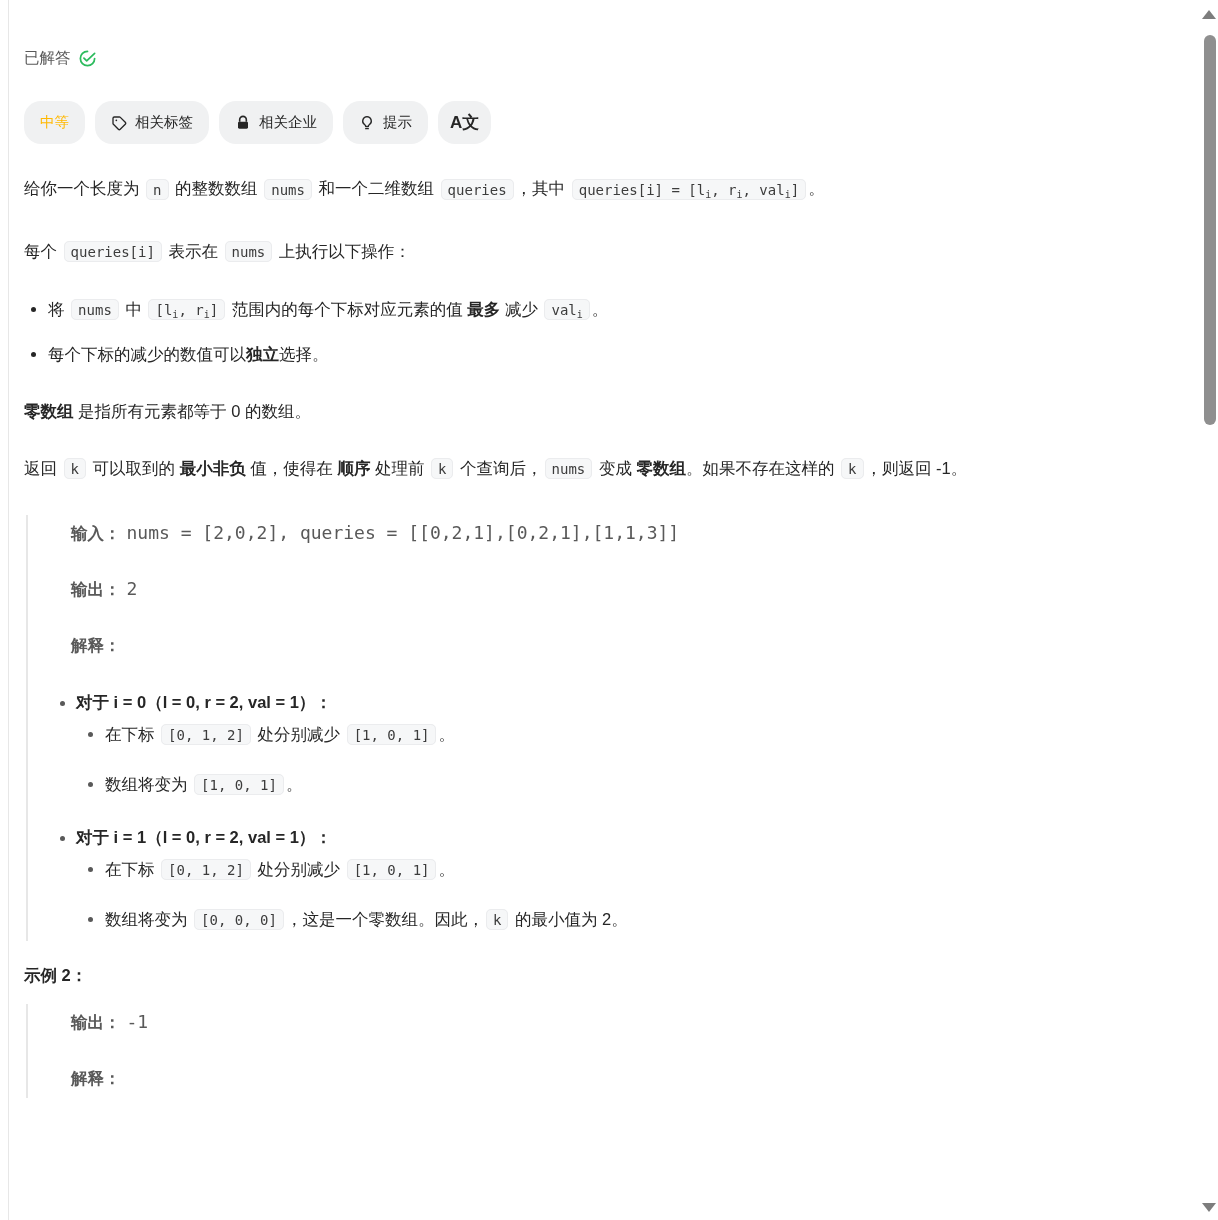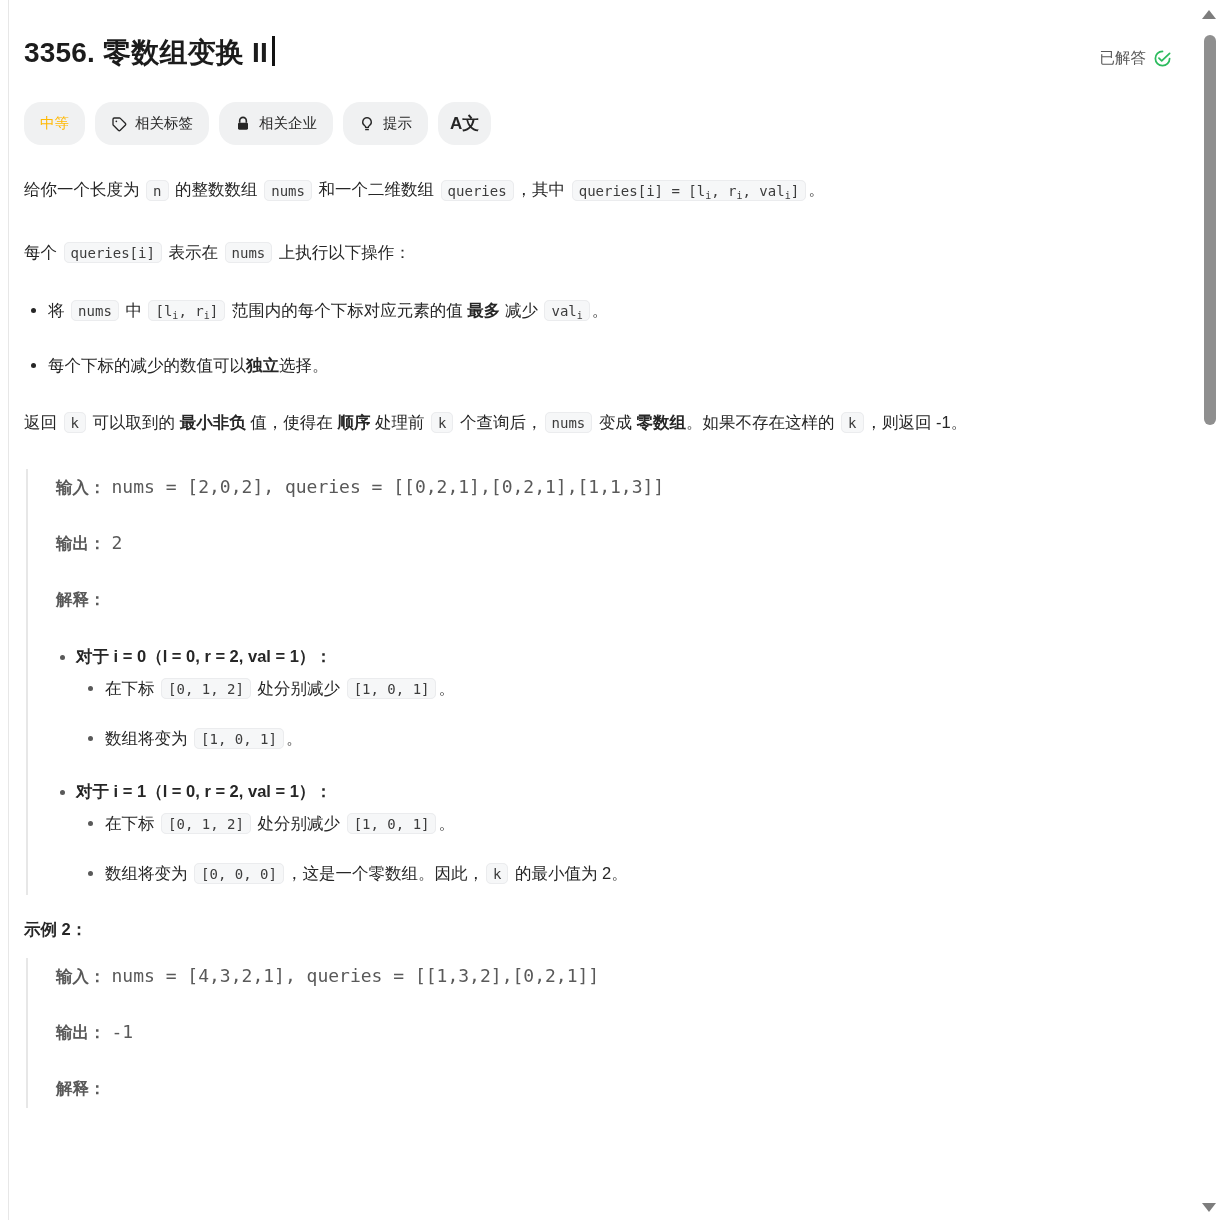--- a/index.html
+++ b/index.html
@@ -32,41 +32,41 @@
     color: #262626; cursor: pointer; white-space: nowrap;
   }
   .pill.difficulty { color: #ffb800; font-weight: 500; }
   .pill.sq { padding: 0 12px; font-weight: 600; font-size: 17px; }
   .pill svg { flex: none; }
 
   
   .desc { margin-top: 33px; font-size: 16.5px; color: #262626; }
   .desc p { margin: 0 0 34px; line-height: 23px; }
   .desc ul { margin: 0 0 34px; padding-left: 24px; list-style: disc; }
-  .desc li { margin-bottom: 26px; line-height: 23px; }
+  .desc li { margin-bottom: 16px; line-height: 23px; }
   .desc li:last-child { margin-bottom: 0; }
   .desc li::marker { color: #262626; }
   strong { font-weight: 700; }
 
   
   .ic {
     font-family: "DejaVu Sans Mono", monospace;
     font-size: 14px; background: #f6f7f8;
     border: 1px solid #ebecee; border-radius: 5px;
     padding: 1.5px 6px; color: #3c3c3c; margin: 0 2px;
     white-space: nowrap;
   }
   .ic sub { font-size: 10px; }
 
   
   .ex-heading { font-size: 16.5px; font-weight: 700; margin: 0 0 17px; color: #262626; }
   .example.ex1 .ex-heading { margin-top: 55px; }
   .example.ex2 .ex-heading { margin-top: 24px; }
   .ex-block { margin-left: 2px; border-left: 2px solid #e7e7e7; padding: 8px 0 10px 27px; }
-  .io-row { margin: 0 1px 36px; line-height: 20px; font-size: 16.5px; }
+  .io-row { margin: 0 16px 36px; line-height: 20px; font-size: 16.5px; }
   .io-row:last-child { margin-bottom: 0; }
   .io-label { font-weight: 700; color: #595959; }
   .io-value { font-family: "DejaVu Sans Mono", monospace; font-size: 18px; color: #595959; margin-left: 6px; }
 
   ul.steps { margin: 0; padding-left: 21px; list-style: disc; }
   ul.steps > li { margin-bottom: 30px; }
   ul.steps > li:last-child { margin-bottom: 0; }
   ul.steps li::marker { color: #595959; }
   .step-head { margin: 0 0 10px; font-weight: 700; line-height: 22px; font-size: 16.5px; color: #262626; }
   ul.substeps { margin: 0; padding-left: 29px; list-style: disc; }
@@ -94,21 +94,20 @@
   }
 </style>
 </head>
 <body>
 
 <div class="panel-border"></div>
 
 <div class="content">
 
   <div class="title-row">
-    <h1 class="title"><span>3356. 零数组变换 II</span><span class="caret"></span></h1>
     <div class="solved">
       <span>已解答</span>
       <span style="display:inline-flex;">
         <svg viewBox="0 0 24 24" width="19" height="19">
           <path d="M12 3a9 9 0 1 0 9 9" fill="none" stroke="#2cbb5d" stroke-width="2.2" stroke-linecap="round"></path>
           <path d="M7.5 11.5l3.5 3.5L21 5.5" fill="none" stroke="#2cbb5d" stroke-width="2.2" stroke-linecap="round" stroke-linejoin="round"></path>
         </svg>
       </span>
     </div>
   </div>
@@ -151,20 +150,21 @@
     </span>
   </div>
 
   <div class="desc">
     <p>给你一个长度为 <code class="ic">n</code> 的整数数组 <code class="ic">nums</code> 和一个二维数组 <code class="ic">queries</code>，其中 <code class="ic">queries[i] = [l<sub>i</sub>, r<sub>i</sub>, val<sub>i</sub>]</code>。</p>
     <p>每个 <code class="ic">queries[i]</code> 表示在 <code class="ic">nums</code> 上执行以下操作：</p>
     <ul>
       <li>将 <code class="ic">nums</code> 中 <code class="ic">[l<sub>i</sub>, r<sub>i</sub>]</code> 范围内的每个下标对应元素的值 <strong>最多</strong> 减少 <code class="ic">val<sub>i</sub></code>。</li>
       <li>每个下标的减少的数值可以<strong>独立</strong>选择。</li>
     </ul>
+    <p><strong>零数组</strong> 是指所有元素都等于 0 的数组。</p>
     <p>返回 <code class="ic">k</code> 可以取到的 <strong>最小非负</strong> 值，使得在 <strong>顺序</strong> 处理前 <code class="ic">k</code> 个查询后，<code class="ic">nums</code> 变成 <strong>零数组</strong>。如果不存在这样的 <code class="ic">k</code>，则返回 -1。</p>
   </div>
 
   <div class="example ex1">
     <div class="ex-block">
       <div class="io-row">
         <span class="io-label">输入：</span><span class="io-value">nums = [2,0,2], queries = [[0,2,1],[0,2,1],[1,1,3]]</span>
       </div>
       <div class="io-row">
         <span class="io-label">输出：</span><span class="io-value">2</span>
@@ -188,23 +188,20 @@
           </ul>
         </li>
       </ul>
     </div>
   </div>
 
   <div class="example ex2">
     <p class="ex-heading">示例 2：</p>
     <div class="ex-block">
       <div class="io-row">
-        <span class="io-label">输入：</span><span class="io-value">nums = [4,3,2,1], queries = [[1,3,2],[0,2,1]]</span>
-      </div>
-      <div class="io-row">
         <span class="io-label">输出：</span><span class="io-value">-1</span>
       </div>
       <div class="io-row">
         <span class="io-label">解释：</span><span class="io-value"></span>
       </div>
     </div>
   </div>
 
 </div>
 

